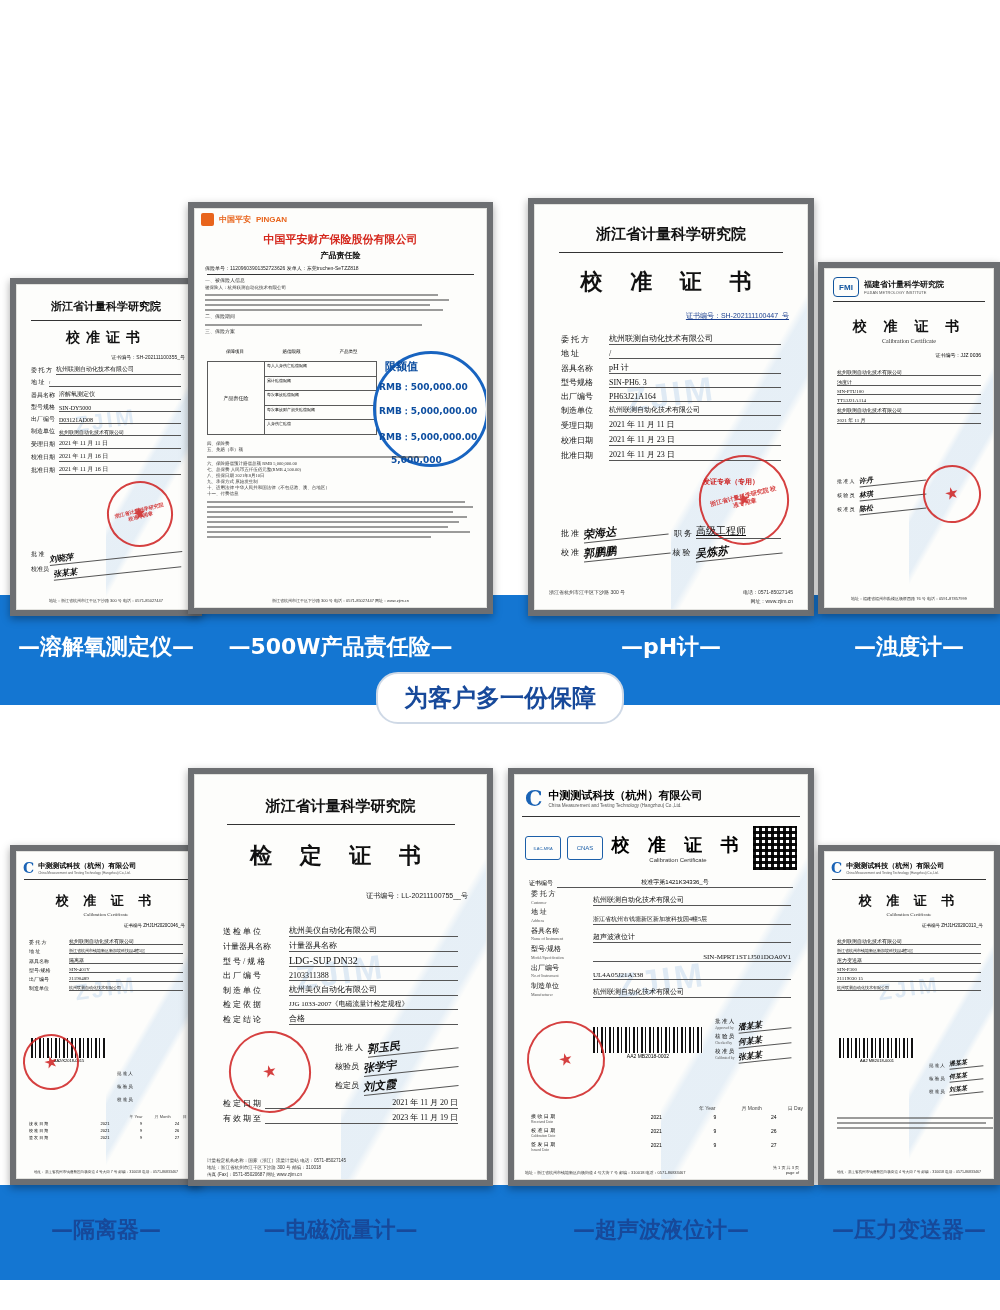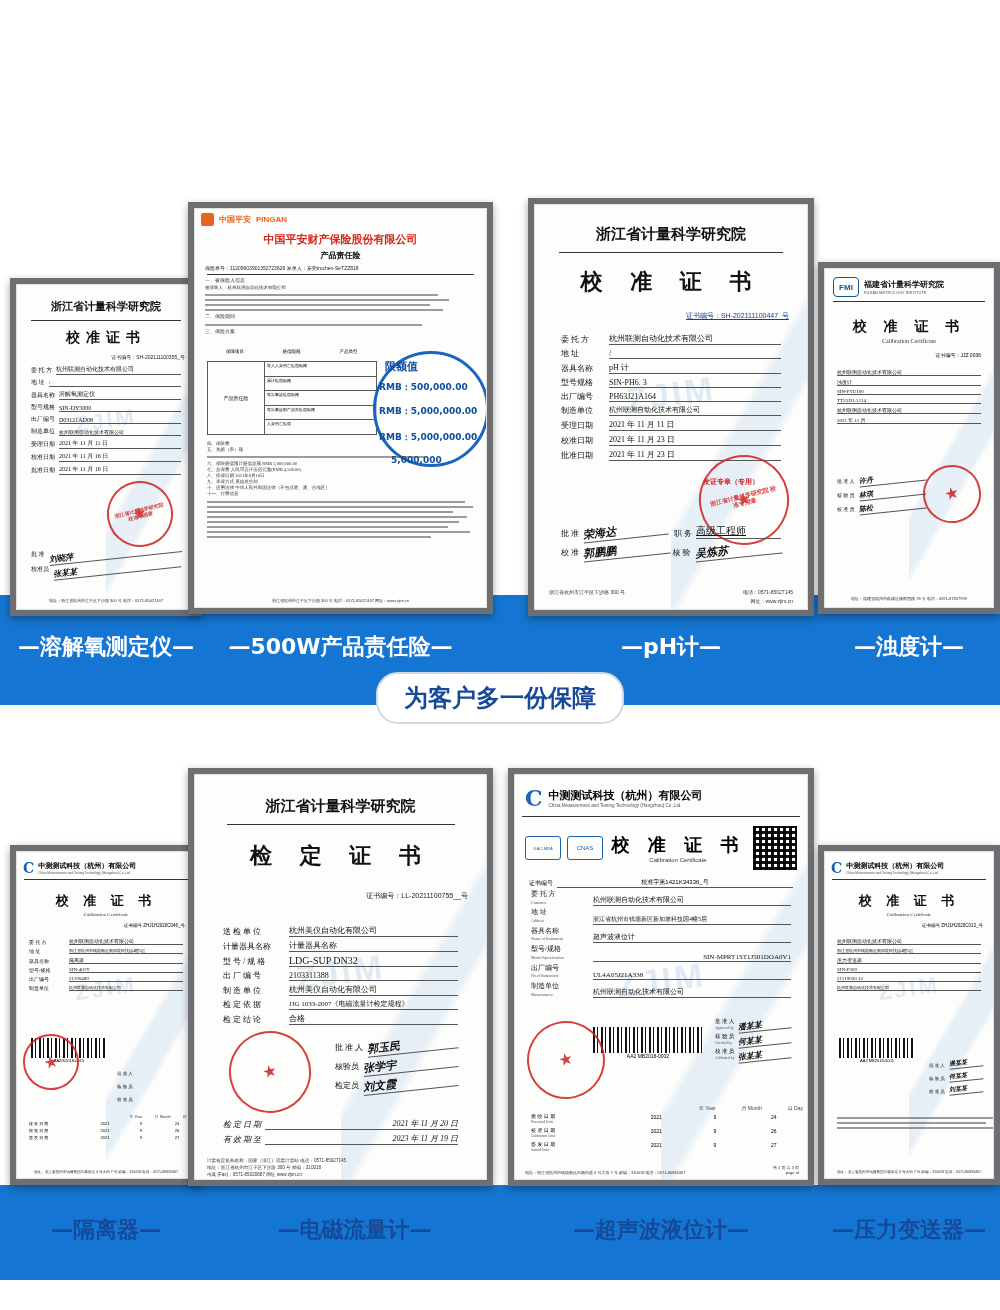--- a/index.html
+++ b/index.html
@@ -585,21 +585,21 @@
         <div class="row">
             <span class="lab" style="font-size:8px;">核验员</span>
             <span class="val sig" style="font-size:11px;">张学宇</span>
           </div>
         <div class="row">
             <span class="lab" style="font-size:8px;">检定员</span>
             <span class="val sig" style="font-size:11px;">刘文霞</span>
           </div>
       </div>
 
-      <div class="rows" style="top:343px;padding:0 28px;font-style:italic;">
+      <div class="rows" style="top:322px;padding:0 28px;">
         <div class="row">
             <span class="lab" style="font-size:8px;">检 定 日 期</span>
             <span class="val" style="font-size:8px;text-align:right;">2021 年 11 月 20 日</span>
           </div>
         <div class="row">
             <span class="lab" style="font-size:8px;">有 效 期 至</span>
             <span class="val" style="font-size:8px;text-align:right;">2023 年 11 月 19 日</span>
           </div>
       </div>
 
@@ -784,17 +784,17 @@
         <div class="tl" style="width:96%"></div>
           <div class="tl" style="width:90%"></div>
           <div class="tl" style="width:94%"></div>
       </div>
 
       <div style="position:absolute;bottom:4px;left:0;width:100%;text-align:center;font-size:3.6px;color:#333;">地址：浙江省杭州市钱塘新区白杨街道 4 号大街 7 号    邮编：310018    电话：0571-86833467</div>
     </div>
   </div>
 
   <div class="cap2" style="left:10px;top:1215px;width:192px;">—隔离器—</div>
-  <div class="cap2" style="left:202px;top:1215px;width:305px;">—电磁流量计—</div>
+  <div class="cap2" style="left:188px;top:1215px;width:305px;">—电磁流量计—</div>
   <div class="cap2" style="left:508px;top:1215px;width:306px;">—超声波液位计—</div>
   <div class="cap2" style="left:818px;top:1215px;width:182px;">—压力变送器—</div>
 
 </div>
 
 </body></html>

